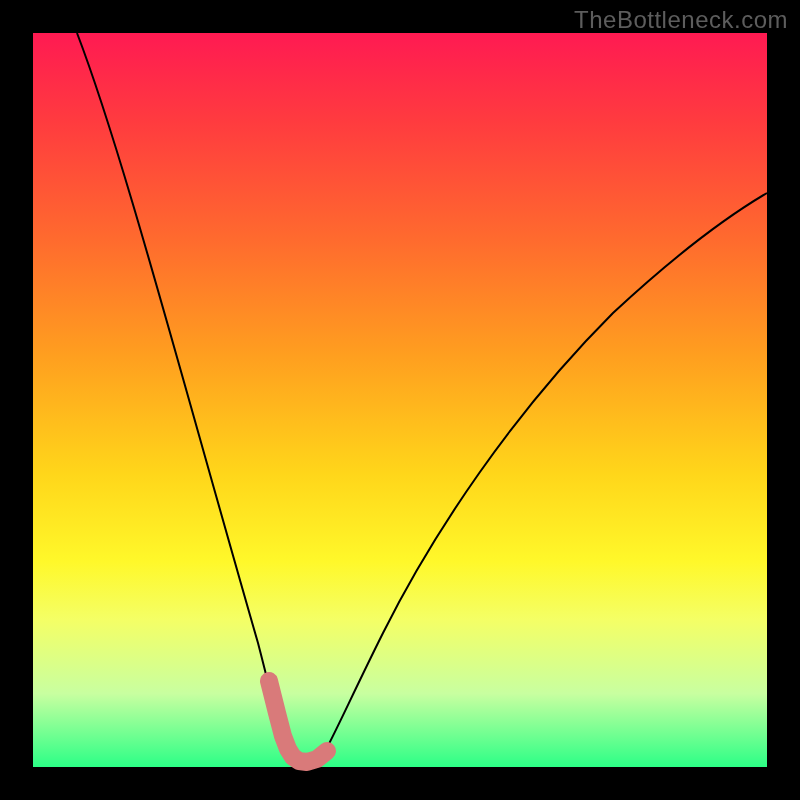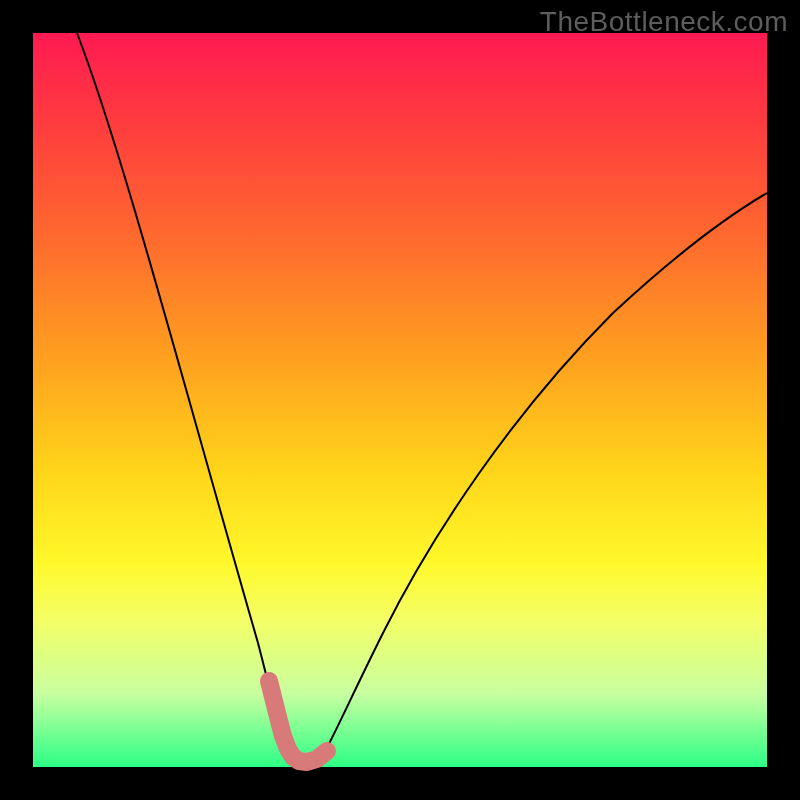--- a/index.html
+++ b/index.html
@@ -14,21 +14,21 @@
     position: relative;
     width: 800px;
     height: 800px;
     background: #000;
   }
   .watermark {
     position: absolute;
     top: 6px;
     right: 12px;
     color: #5d5d5d;
-    font-size: 28px;
+    font-size: 24px;
     font-weight: 500;
     letter-spacing: 0.5px;
     z-index: 10;
   }
   
   .plot {
     position: absolute;
     left: 33px;
     top: 33px;
     width: 734px;

